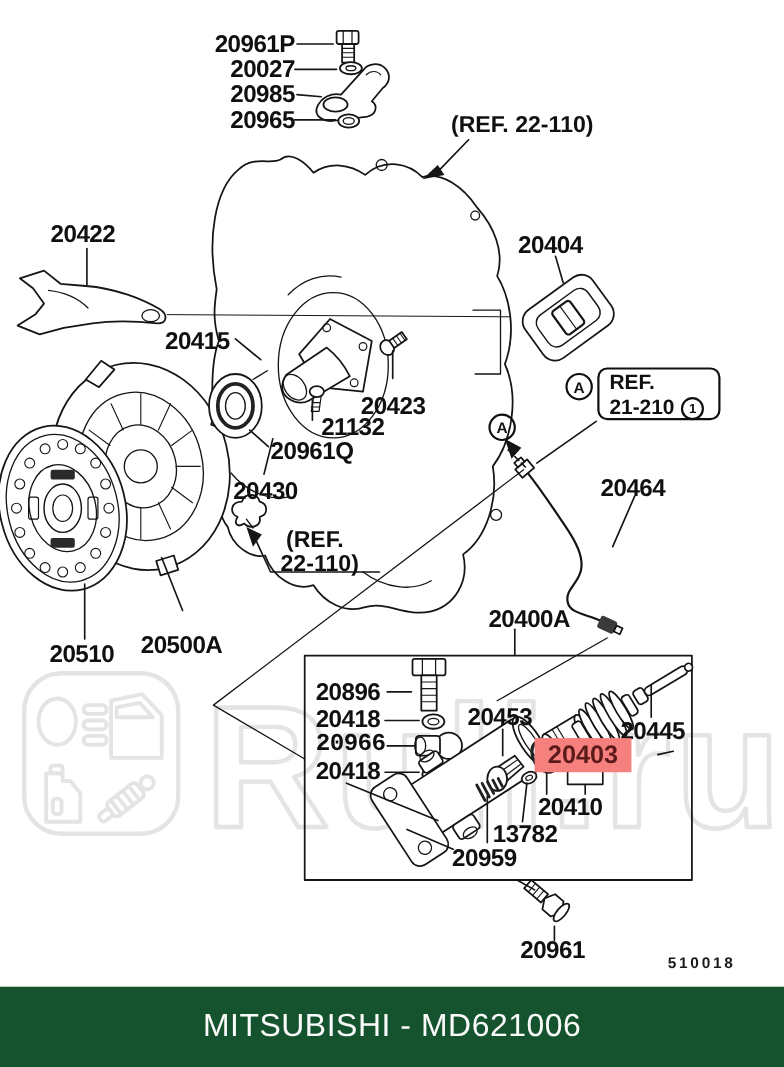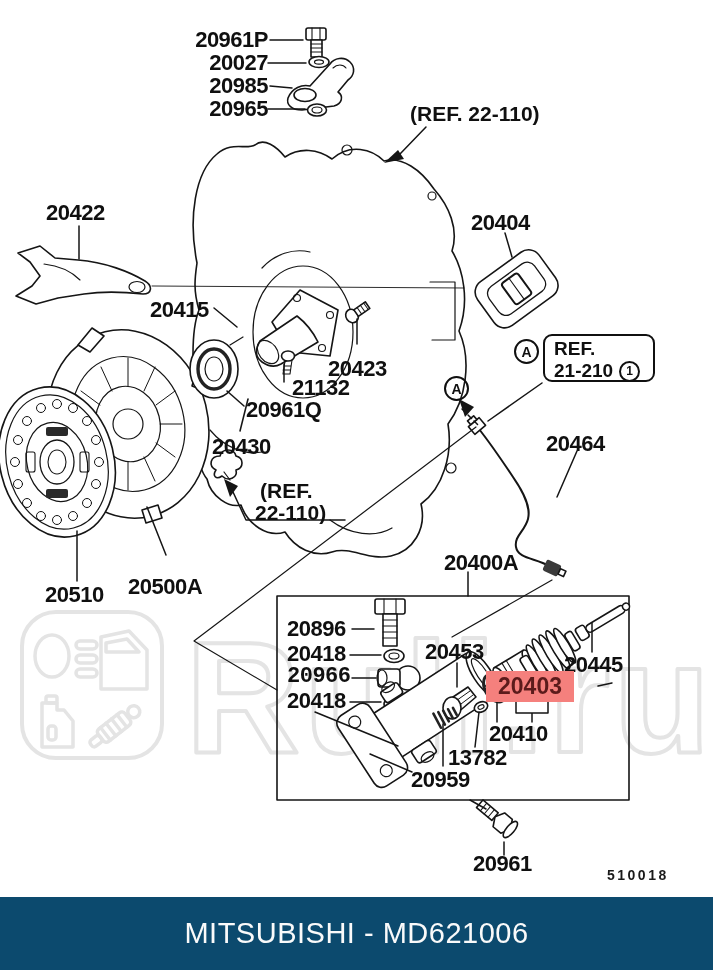--- a/index.html
+++ b/index.html
@@ -18,21 +18,21 @@
       padding:2px 0 0 9px;line-height:22px;box-sizing:border-box;}
   .refbox .row{display:flex;align-items:center;}
   .c1{display:inline-flex;width:17px;height:17px;border:2px solid #101010;border-radius:50%;
       align-items:center;justify-content:center;font:bold 12px "Liberation Sans",sans-serif;
       margin-left:6px;flex:0 0 auto;}
   .hl{position:absolute;left:486px;top:671px;width:88px;height:31px;background:#f5807d;
       display:flex;align-items:center;justify-content:center;
       font:bold 23px "Liberation Sans",sans-serif;color:#5c1b1b;letter-spacing:0;}
   .dwgnum{position:absolute;left:582px;top:867px;font:bold 14px "Liberation Sans",sans-serif;
       letter-spacing:2.5px;color:#1a1a1a;margin-left:25px;}
-  .footer{position:absolute;left:0;top:897px;width:713px;height:73px;background:#0c4a6e;
+  .footer{position:absolute;left:0;top:897px;width:713px;height:73px;background:#14532d;
       display:flex;align-items:center;justify-content:center;gap:38px;
       font:400 29px "Liberation Sans",sans-serif;color:#fafafa;letter-spacing:0.5px;}
 </style>
 </head>
 <body>
 
 <div class="stage">
 
 <svg width="713" height="970" viewBox="0 0 713 970">
 

